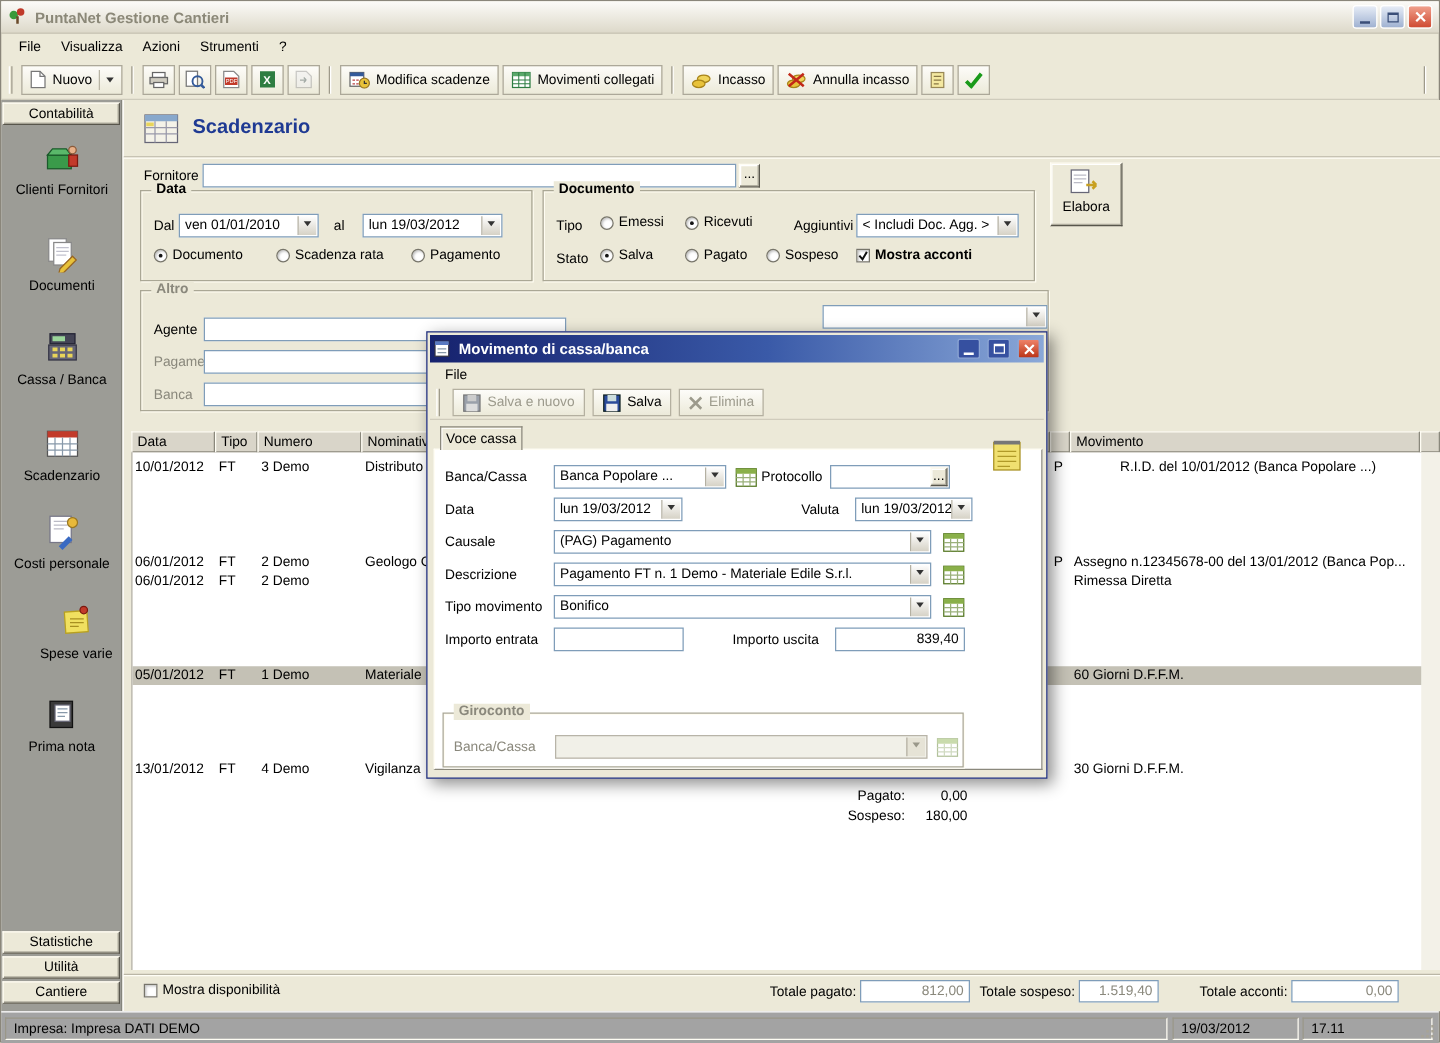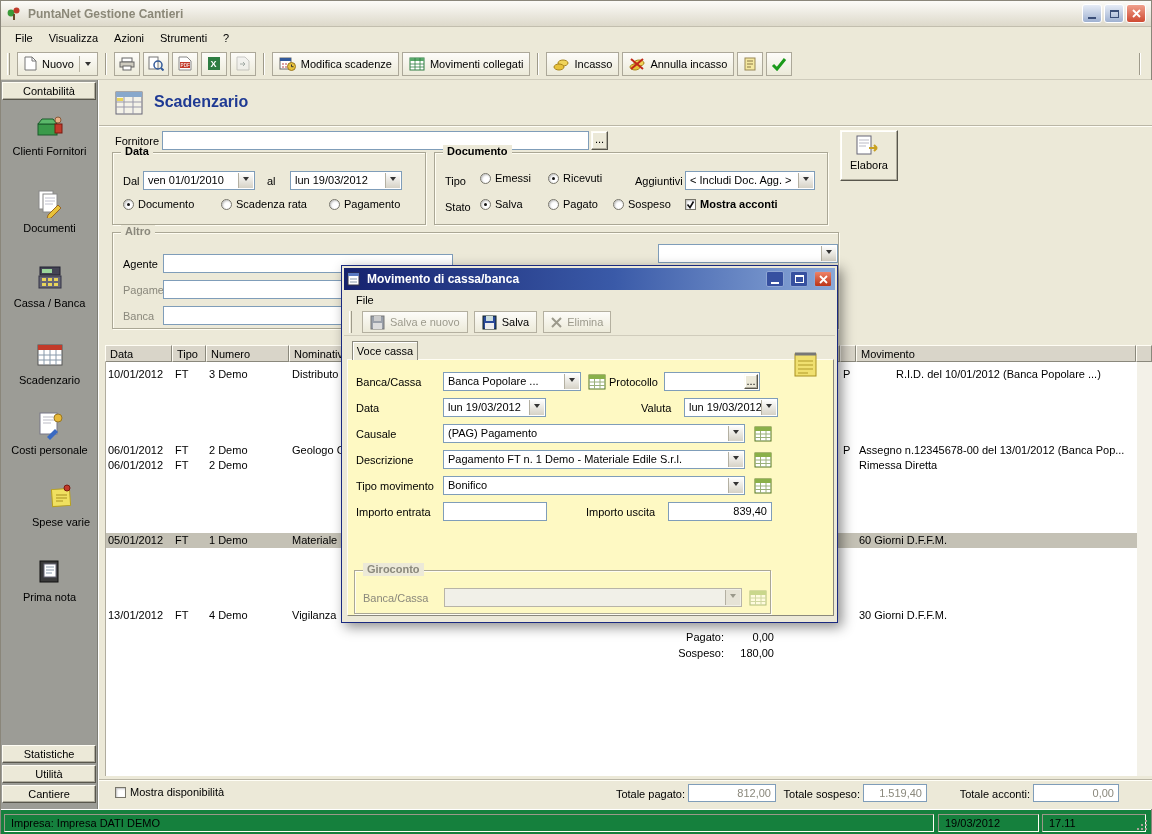--- a/index.html
+++ b/index.html
@@ -79,21 +79,21 @@
   .tbody { position:absolute; background:#fff; border-left:1px solid #b0ac9e; }
   .vstrip { position:absolute; top:0; bottom:0; background:#f3f1e8; }
   .trow { position:absolute; left:0; height:15px; width:1031px; }
   .trow.selected { background:#c4c1b5; }
   .td { position:absolute; top:0; height:15px; line-height:15px; overflow:hidden; white-space:nowrap; }
   .sum-lbl { position:absolute; text-align:right; }
   .sbox { position:absolute; background:#fff; border:1px solid #7f9db9; color:#8a887c;
     text-align:right; padding:0 4px; height:18px; line-height:16px; }
 
   
-  .statusbar { position:absolute; left:0; right:0; top:808px; height:26px; background:#15803d; border-top:1px solid #fff; }
+  .statusbar { position:absolute; left:0; right:0; top:808px; height:26px; background:#a3a3a3; border-top:1px solid #fff; }
   .spanel { position:absolute; top:4px; height:18px; border:1px solid; border-color:#9a9788 #fffdf4 #fffdf4 #9a9788;
     padding:1px 6px; line-height:14px; overflow:hidden; white-space:nowrap; }
 
   
   .dialog { position:absolute; left:340px; top:264px; width:497px; height:358px; background:#ece9d8;
     border:1px solid #1a2a80; padding:2px; box-shadow:4px 4px 12px rgba(0,0,0,.45); z-index:10; }
   .dtitlebar { height:22px; background:linear-gradient(90deg,#16226e,#3a5aa8 55%,#8aa8d8);
     display:flex; align-items:center; gap:4px; padding:0 3px; }
   .dtitle { color:#fff; font-weight:bold; font-size:12px; flex:1; margin-left:2px; }
   .d-btn { width:18px; height:16px; border-radius:2px; border:1px solid #8ea6d4; margin-left:2px;
@@ -104,21 +104,21 @@
   .dg-max { width:9px; height:8px; border:1px solid #fff; border-top-width:2px; }
   .dmenu { height:19px; display:flex; align-items:center; padding-left:4px; }
   .dtoolbar { height:27px; display:flex; align-items:center; gap:6px; padding:0 5px; border-bottom:1px solid #d0ccbc; }
   .dbtn { height:22px; display:flex; align-items:center; gap:5px; padding:0 7px;
     border:1px solid #b4b0a0; background:linear-gradient(#fdfcf9,#ecead9); white-space:nowrap; }
   .dbtn.disabled { color:#9c9a8c; }
   .dcontent { position:relative; height:286px; }
   .dtab { position:absolute; left:8px; top:5px; width:66px; height:19px; background:#ece9d8;
     border:1px solid #8a887c; border-bottom:none; box-shadow:inset 1px 1px 0 #fff;
     text-align:center; line-height:18px; z-index:2; }
-  .dpanel { position:absolute; left:3px; top:23px; width:487px; height:257px; background:#fef9c3;
+  .dpanel { position:absolute; left:3px; top:23px; width:487px; height:257px; background:#ffffff;
     border:1px solid; border-color:#fffdf4 #8a887c #8a887c #fffdf4; }
   .grid-btn { position:absolute; width:20px; height:17px; display:flex; align-items:center; justify-content:center; }
 </style>
 </head>
 <body>
 
 <div class="window">
 
   <div class="titlebar">
     <span>

